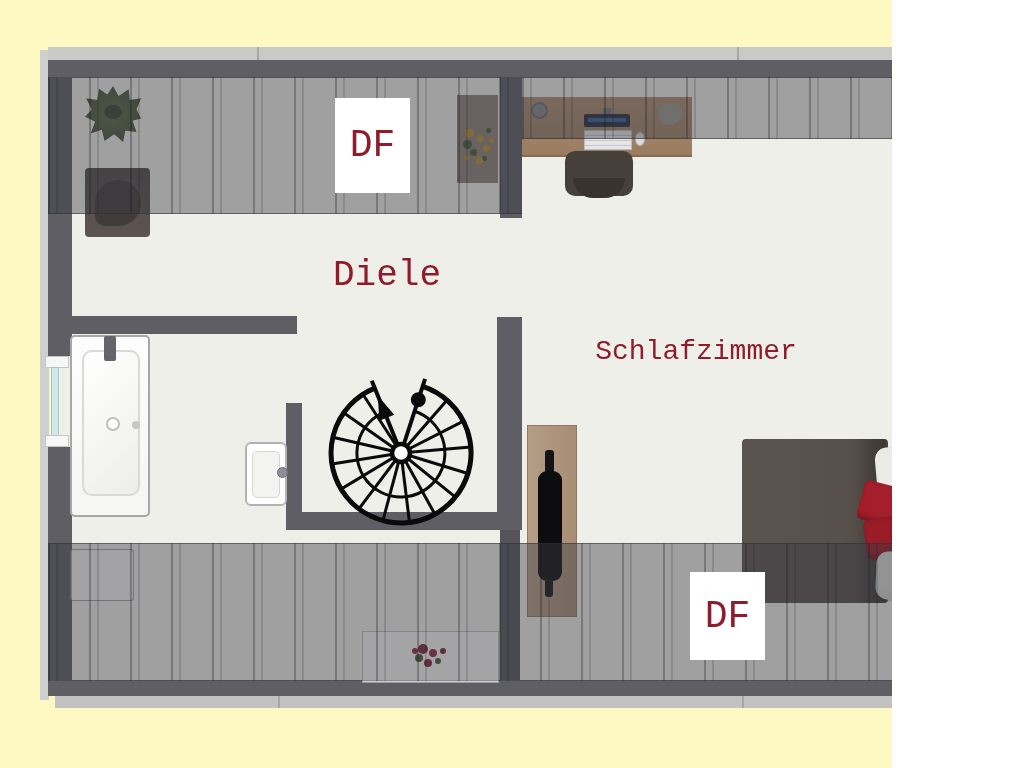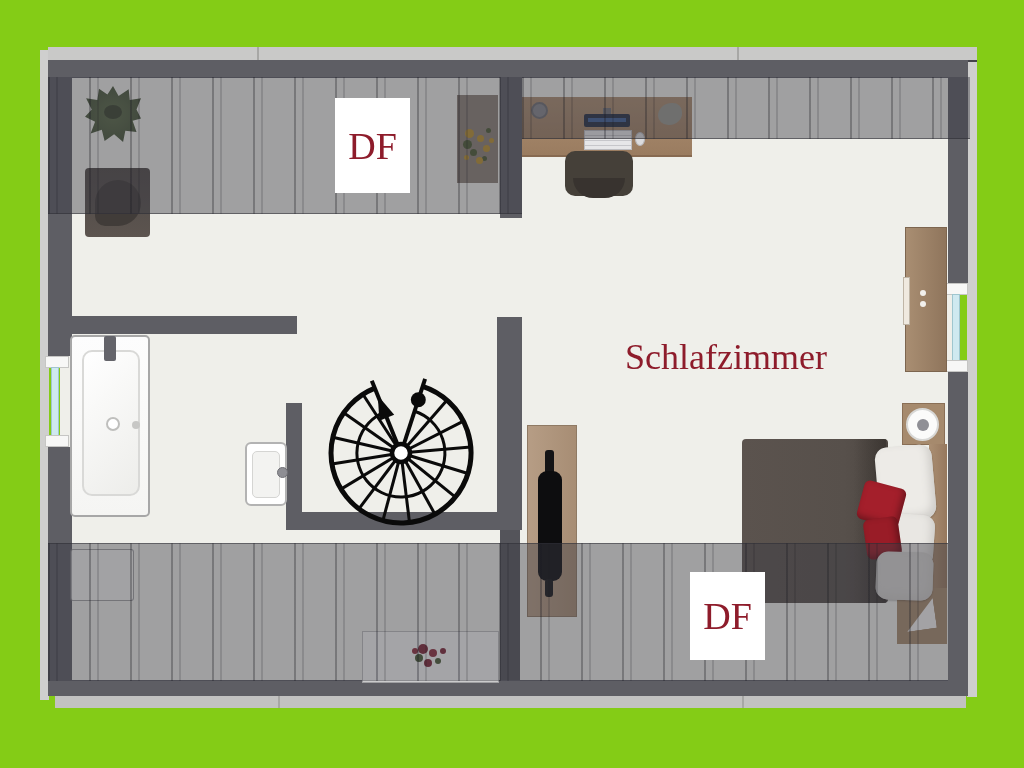--- a/index.html
+++ b/index.html
@@ -1,17 +1,17 @@
 <!DOCTYPE html>
 <html><head>
 <meta charset="utf-8">
 <style>
   html,body{margin:0;padding:0;background:#ffffff;}
-  #stage{position:relative;width:1024px;height:768px;background:#84cc16;overflow:hidden;
-         font-family:Liberation Serif, serif;}
+  #stage{position:relative;width:892px;height:768px;background:#fef9c3;overflow:hidden;
+         font-family:Liberation Mono, monospace;}
   .abs{position:absolute;}
   .wall{position:absolute;background:#5e5e64;}
   .eave{position:absolute;background:#c9c9c8;}
   .joint{position:absolute;width:2px;background:#a7a7a5;}
   .band{position:absolute;background-color:rgba(60,60,68,0.44);
         background-image:
           repeating-linear-gradient(90deg, rgba(25,25,32,.30) 0 2px, transparent 2px 41px),
           repeating-linear-gradient(90deg, transparent 0 8px, rgba(25,25,32,.16) 8px 10px, transparent 10px 41px);}
   .band.top{border-bottom:1px solid rgba(45,45,52,.55);}
   .band.bottom{border-top:1px solid rgba(45,45,52,.55);}
@@ -175,15 +175,16 @@
   <div class="band top" style="left:522px;top:77px;width:448px;height:61px;"></div>
   <div class="band bottom" style="left:48px;top:543px;width:900px;height:137px;"></div>
 
   <div class="df-box" style="left:335px;top:98px;width:75px;height:95px;">
     <span>DF</span>
   </div>
   <div class="df-box" style="left:690px;top:572px;width:75px;height:88px;">
     <span>DF</span>
   </div>
 
-  <div class="room-label" style="left:576px;top:336px;width:300px;font-size:36px;">Schlafzimmer</div>
+  <div class="room-label" style="left:312px;top:255px;width:150px;font-size:36px;">Diele</div>
+  <div class="room-label" style="left:546px;top:336px;width:300px;font-size:28px;">Schlafzimmer</div>
 
 </div>
 
 </body></html>

